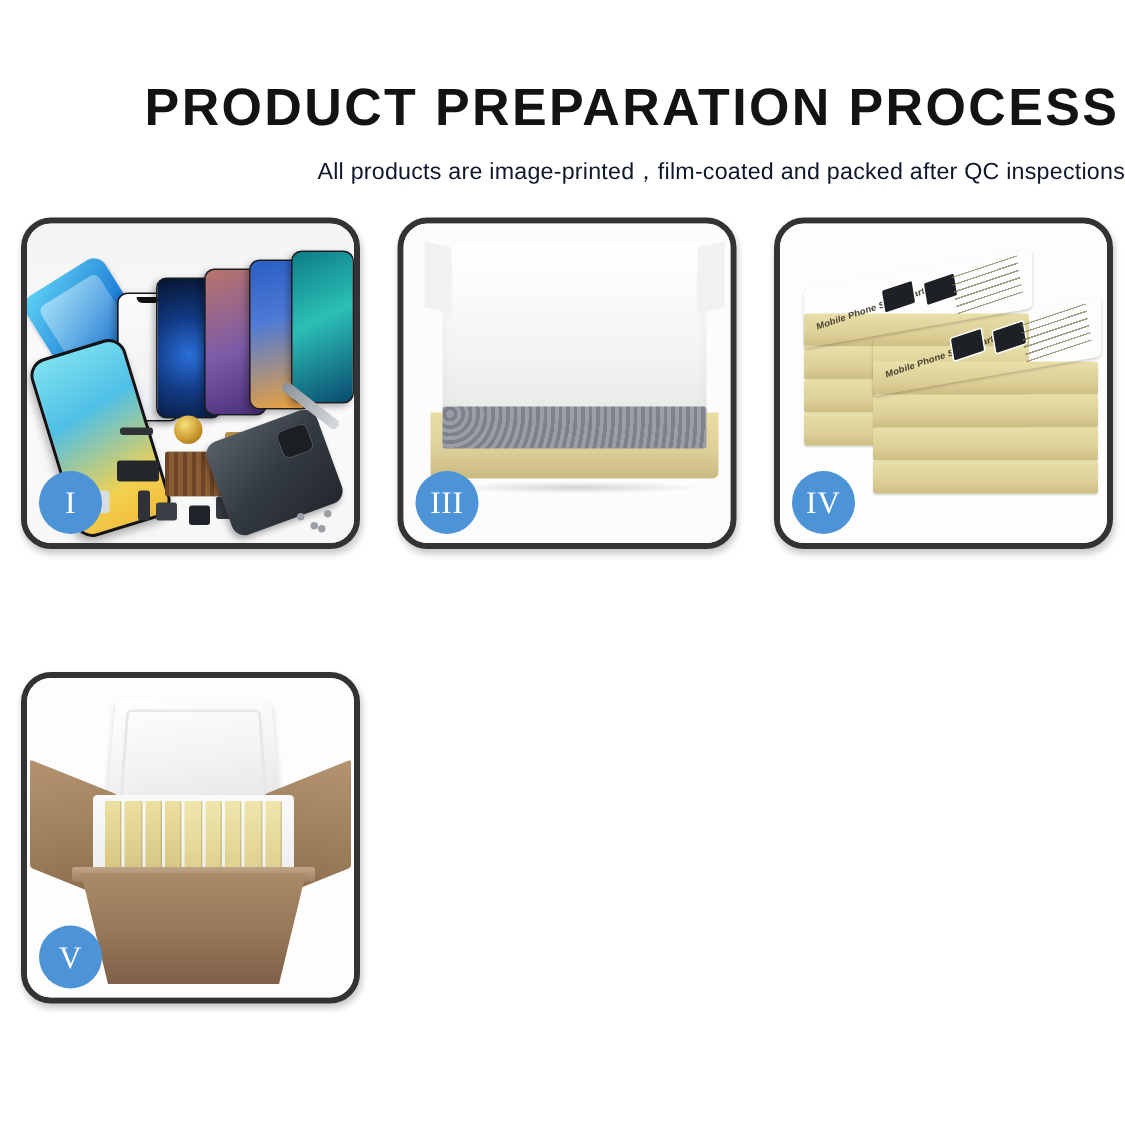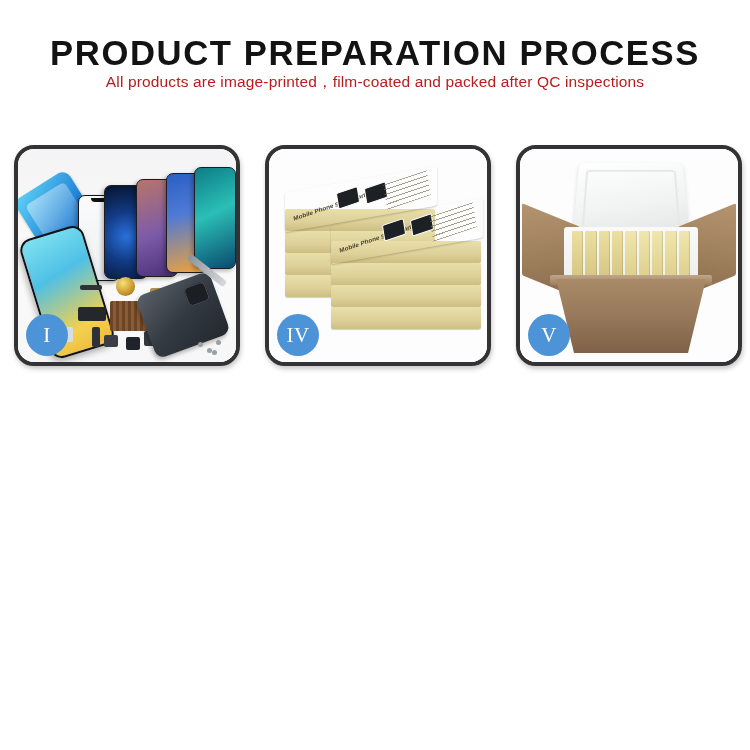--- a/index.html
+++ b/index.html
@@ -5,34 +5,35 @@
   * { box-sizing: border-box; margin: 0; padding: 0; }
   html, body {
     width: 750px; height: 750px;
     background: #ffffff;
     font-family: "Liberation Sans", sans-serif;
     overflow: hidden;
   }
   .page { position: relative; width: 750px; height: 750px; background: #fff; }
 
   
-  .header { padding-top: 35px; text-align: center; }
+  .header { padding-top: 54px; text-align: right; }
   .title {
     font-size: 35px;
     font-weight: bold;
     letter-spacing: 1.6px;
     color: #131313;
     line-height: 1.05;
     white-space: nowrap;
     transform: scaleX(0.99);
   }
   .subtitle {
+    margin-top: 13px;
     font-size: 15.5px;
     font-weight: 400;
-    color: #b91c1c;
+    color: #0f172a;
     letter-spacing: 0.15px;
     white-space: nowrap;
   }
 
   
   .grid {
     position: absolute;
     top: 145px; left: 14px;
     width: 728px; height: 545px;
     display: grid;
@@ -343,20 +344,29 @@
             <i></i>
             <i></i>
             <i></i>
             <i></i>
           </div>
       </div>
       <div class="badge">I</div>
     </div>
 
 
+    <div class="panel">
+      <div class="photo p3">
+        <div class="lid"></div>
+        <div class="boxbase"></div>
+        <div class="boxinner"></div>
+        <div class="boxshadow"></div>
+      </div>
+      <div class="badge">III</div>
+    </div>
 
     <div class="panel">
       <div class="photo p4">
         <div class="stackwrap">
           <div class="sbox sb-l1"></div>
           <div class="sbox sb-l2"></div>
           <div class="sbox sb-l3"></div>
           <div class="sbox sb-l4"></div>
           <div class="sbox sb-r1"></div>
           <div class="sbox sb-r2"></div>

